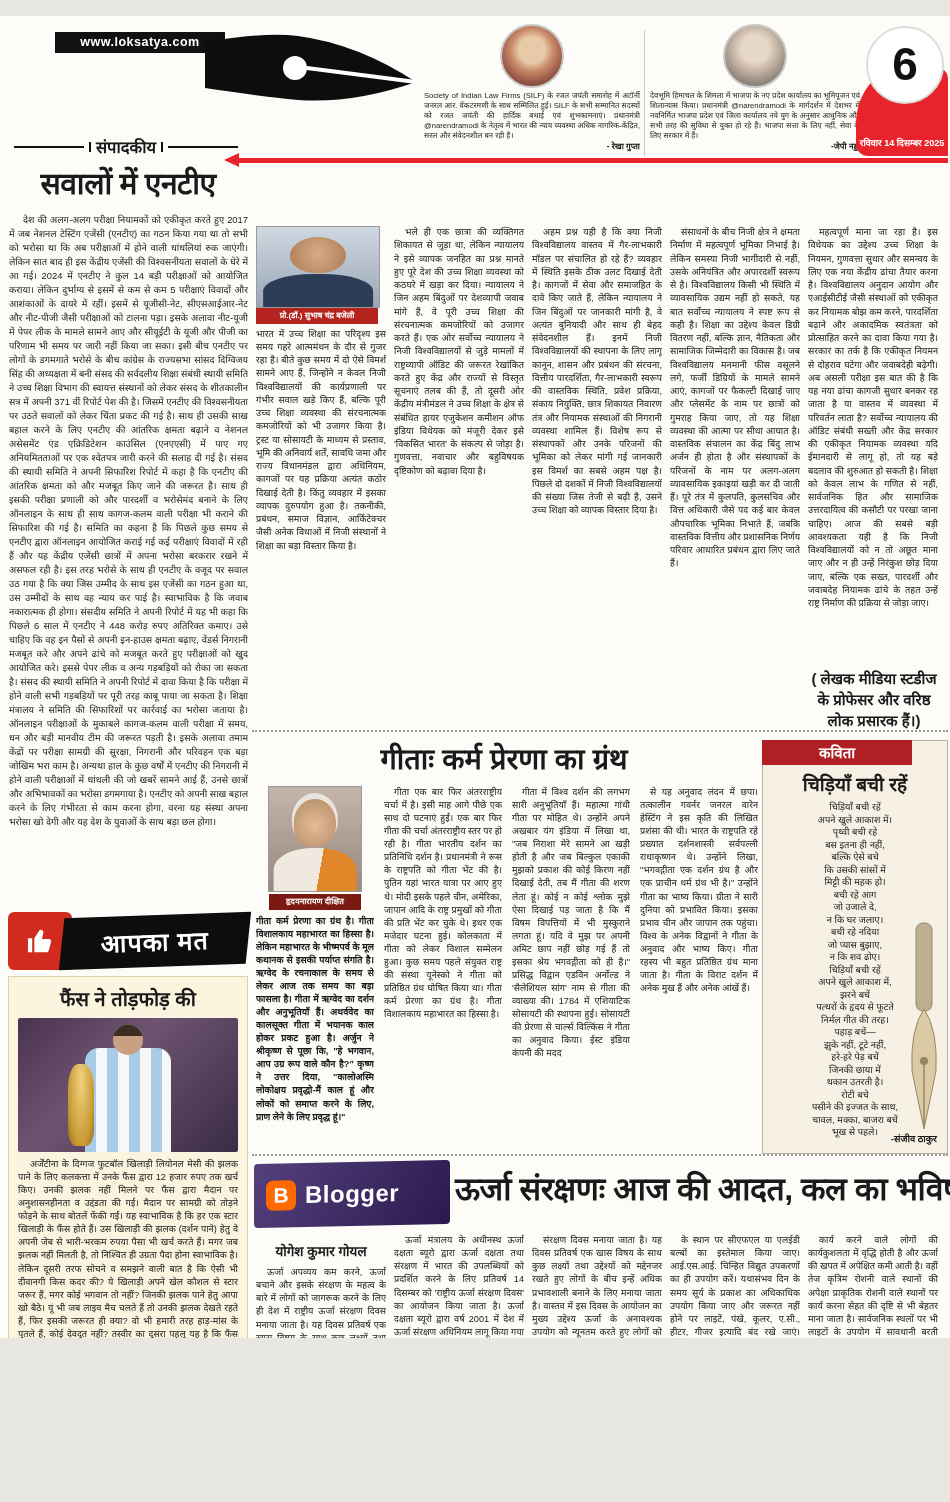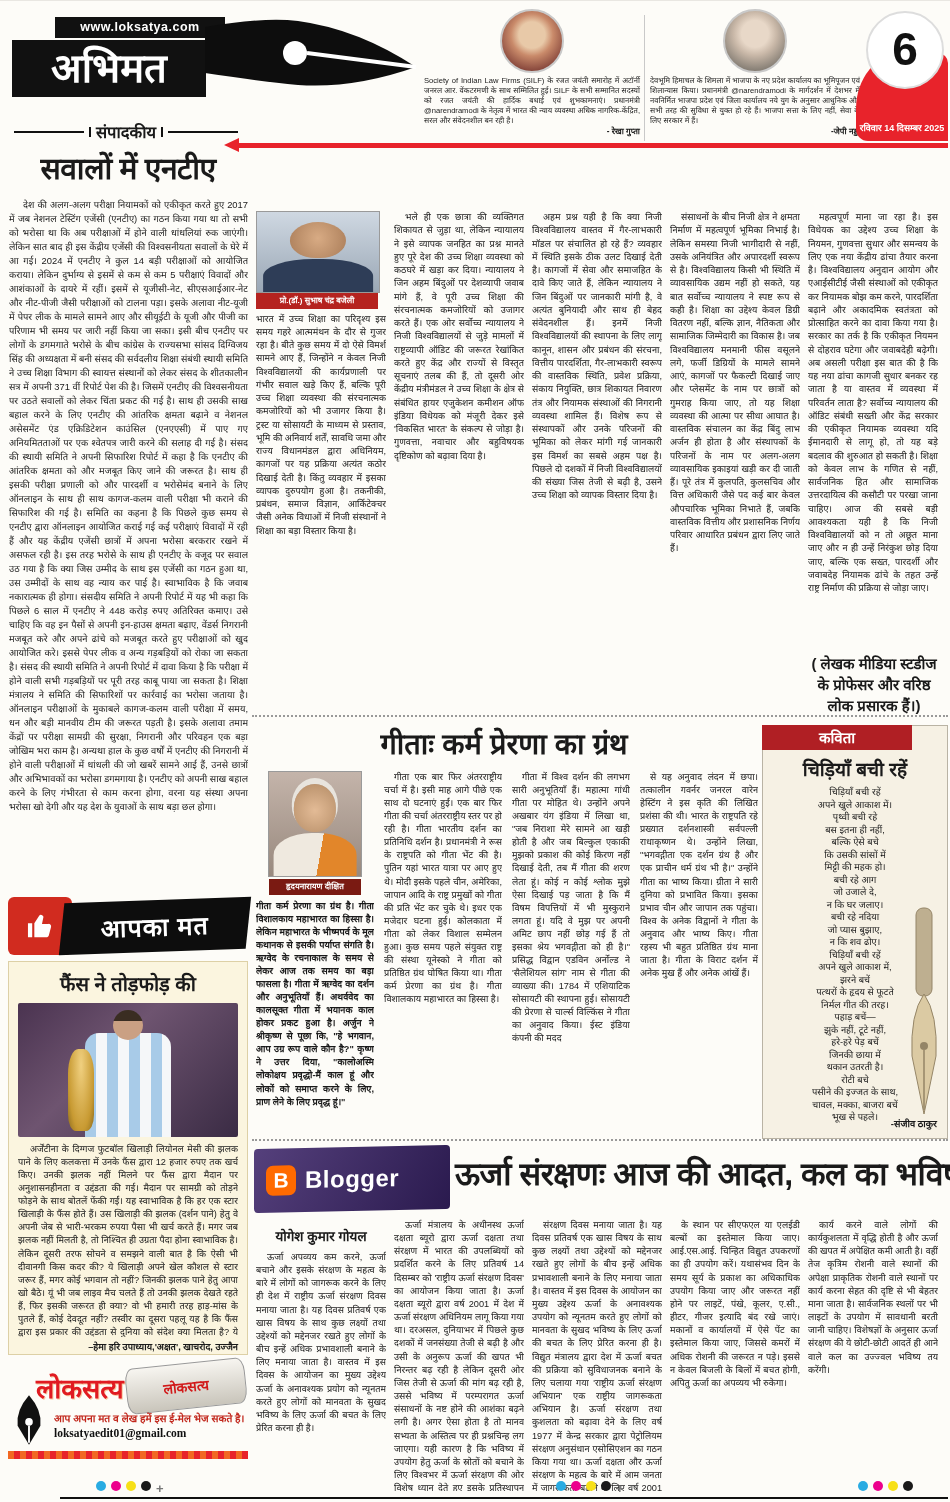--- a/index.html
+++ b/index.html
@@ -1,16 +1,16 @@
 <!DOCTYPE html>
 <html><head>
 <meta charset="utf-8">
 <style>
   html,body{margin:0;padding:0;background:#e9e7e2;}
-  .page{position:relative;width:950px;height:1502px;margin:1px auto;background:#fdfcf8;
+  .page{position:relative;width:950px;height:1322px;margin:16px auto;background:#fdfcf8;
         font-family:"Liberation Sans","DejaVu Sans",sans-serif;color:#1a1a1a;overflow:hidden;}
   .abs{position:absolute;}
   .just{text-align:justify;text-justify:inter-word;}
 
   
   .url-box{left:55px;top:16px;width:170px;height:21px;background:#111;color:#fff;
            font-size:12.5px;font-weight:bold;text-align:center;line-height:21px;letter-spacing:.5px;}
   .masthead-box{left:12px;top:39px;width:194px;height:57px;background:#111;color:#fff;
            font-size:40px;font-weight:bold;text-align:center;line-height:56px;}
   .pen-svg{left:203px;top:14px;width:215px;height:100px;}
@@ -138,21 +138,20 @@
   .cmyk i{width:10px;height:10px;border-radius:50%;display:block;}
   .c-c{background:#29abe2;}.c-m{background:#ec008c;}.c-y{background:#f7e017;}.c-k{background:#1a1a1a;}
   .c-plus{color:#777;font-weight:bold;font-size:13px;font-style:normal;width:auto;height:auto;border-radius:0;background:none;}
 </style>
 </head>
 <body>
 
 <div class="page">
 
   <div class="abs url-box">www.loksatya.com</div>
-  <div class="abs masthead-box">अभिमत</div>
   <svg class="abs pen-svg" viewBox="0 0 215 100">
     <path d="M2 12 Q60 2 95 6 Q155 14 213 52 Q150 74 95 70 Q55 66 2 58 Z" fill="#0d0d0d"></path>
     <circle cx="92" cy="38" r="12" fill="#fff"></circle>
     <path d="M104 38 L213 52" stroke="#fff" stroke-width="4" fill="none"></path>
   </svg>
 
   <div class="abs ed-label">
     <i class="line"></i>
       <i class="tick"></i>
     <span class="lbl">संपादकीय</span>

